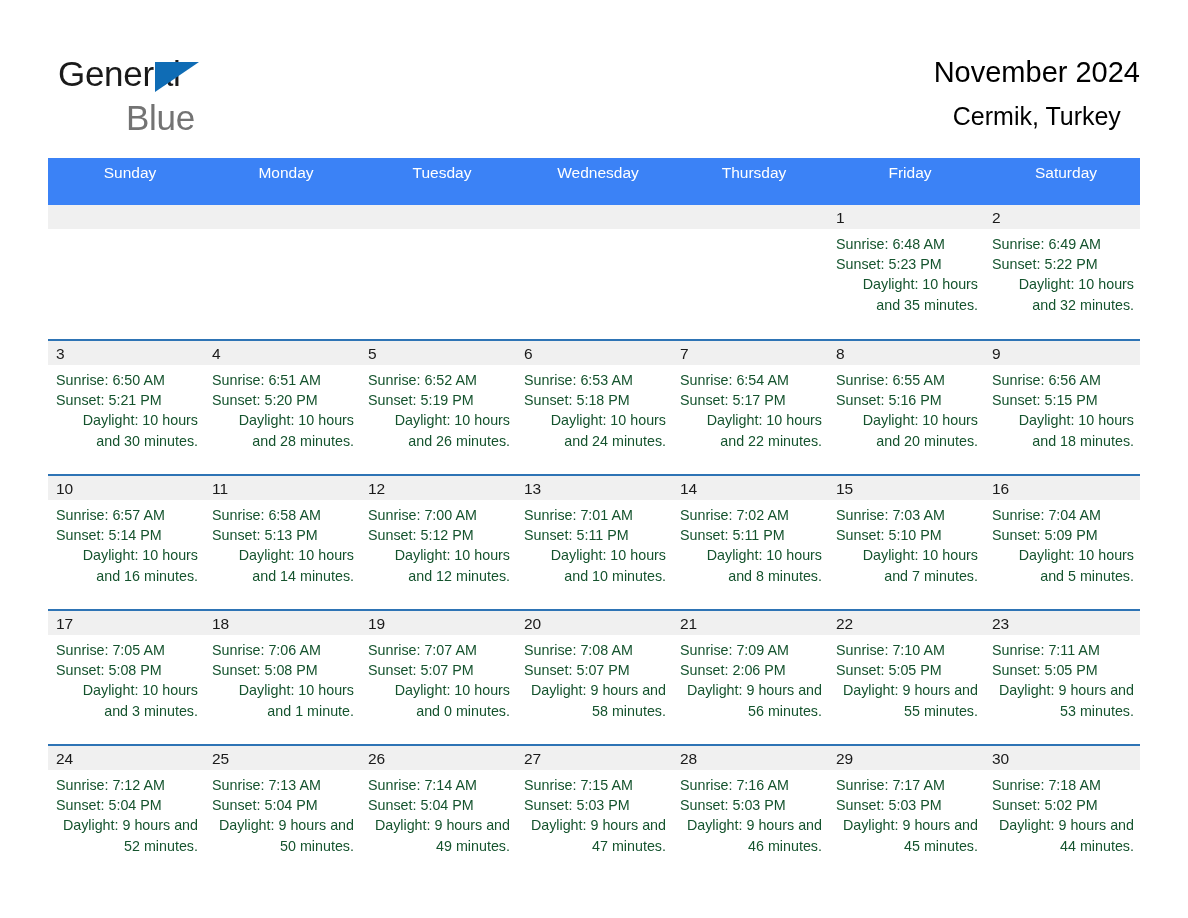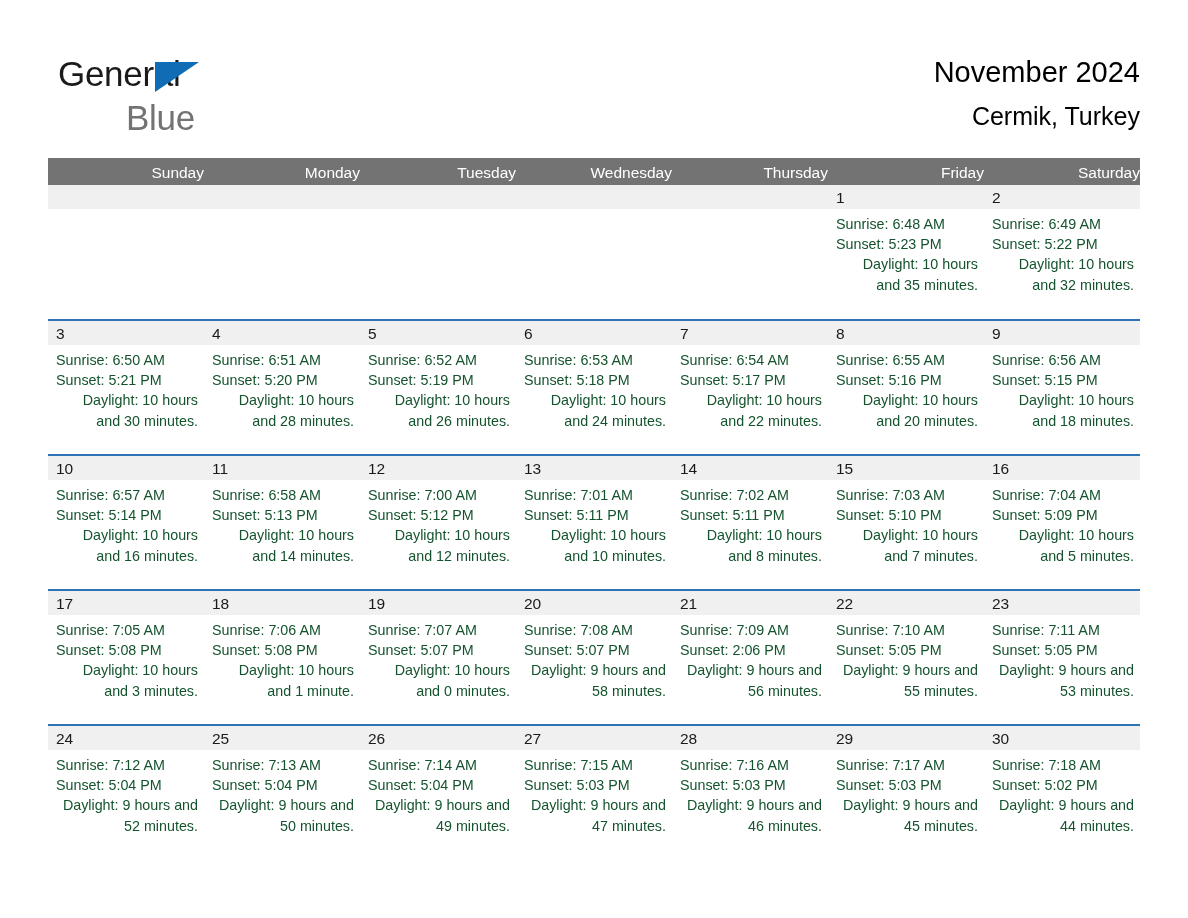--- a/index.html
+++ b/index.html
@@ -74,38 +74,39 @@
     line-height: 52px;
     white-space: nowrap;
   }
   .location-title {
     font-size: 25px;
     font-weight: normal;
     color: #000000;
     line-height: 32px;
     white-space: nowrap;
     margin-top: 2px;
+    text-align: center;
   }
 
   
   .calendar {
     position: absolute;
     left: 48px;
     top: 158px;
     width: 1092px;
     border-collapse: collapse;
     table-layout: fixed;
   }
   .calendar th {
-    background: #737373;
+    background: #3b82f6;
     color: #ffffff;
     font-weight: normal;
     font-size: 15.5px;
-    text-align: right;
-    padding: 6px 0 3px 8px;
+    text-align: center;
+    padding: 6px 0 23px 8px;
     line-height: 18px;
     border: none;
   }
   .calendar td {
     width: 156px;
     height: 135px;
     vertical-align: top;
     padding: 0;
     border: none;
     border-top: 2px solid #2e74b5;

